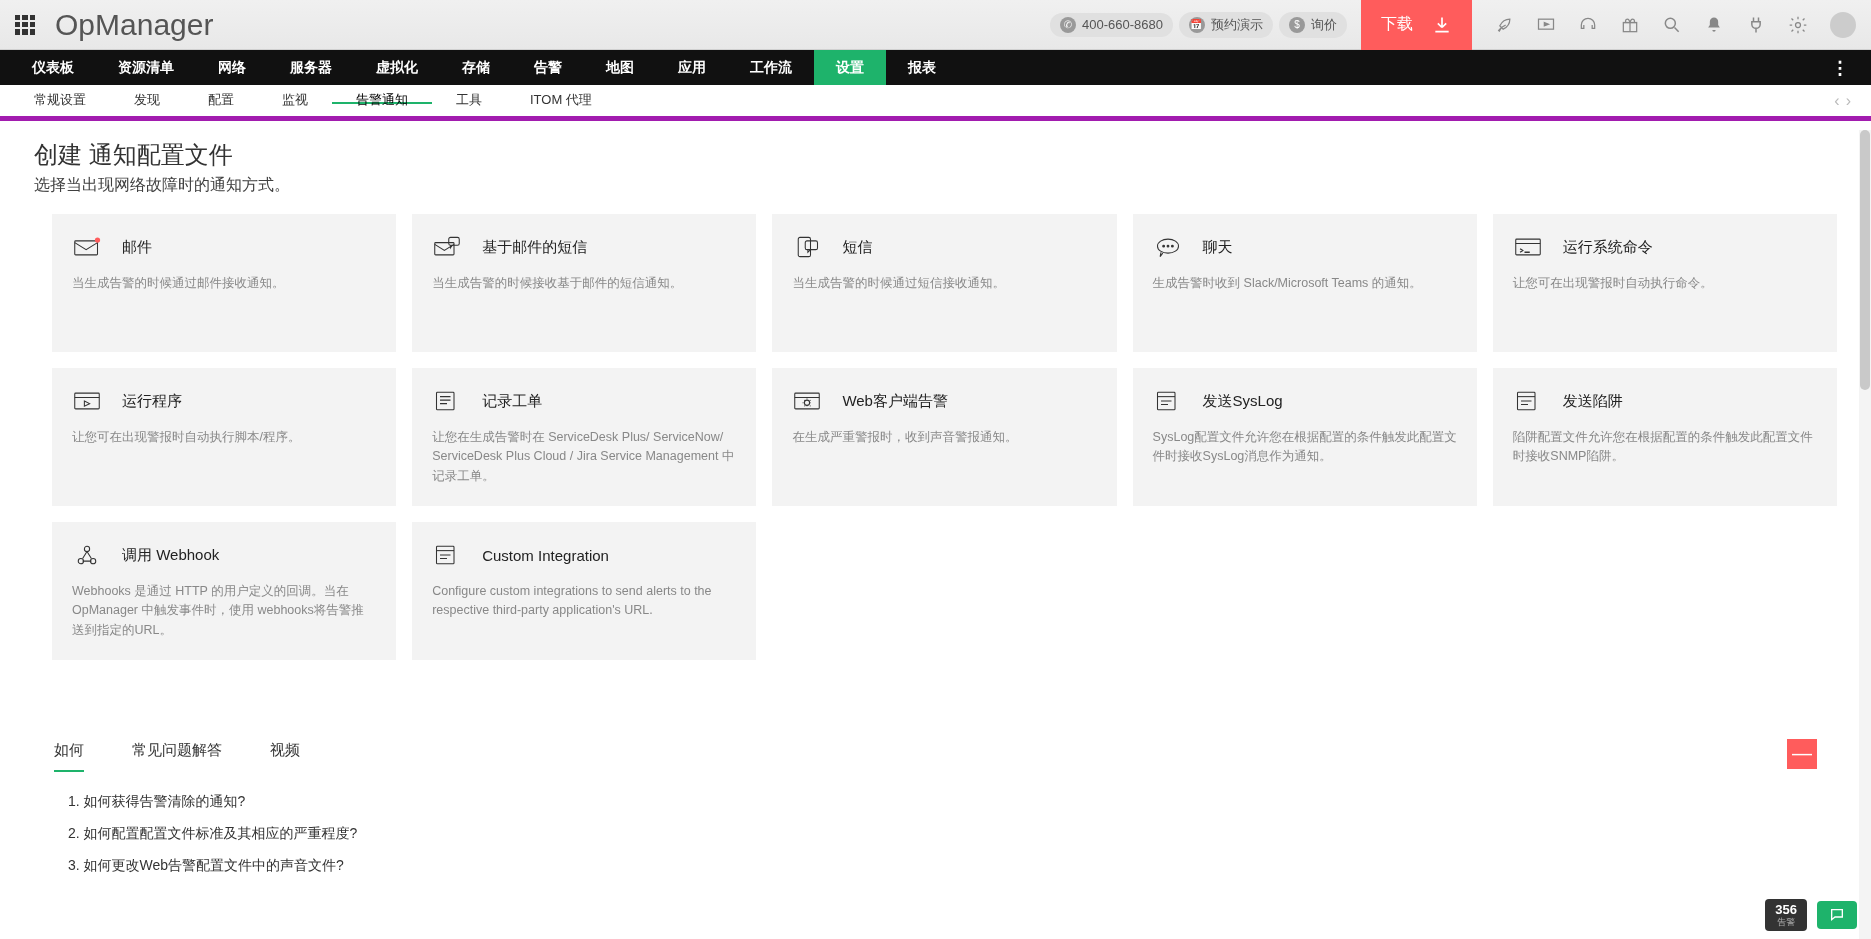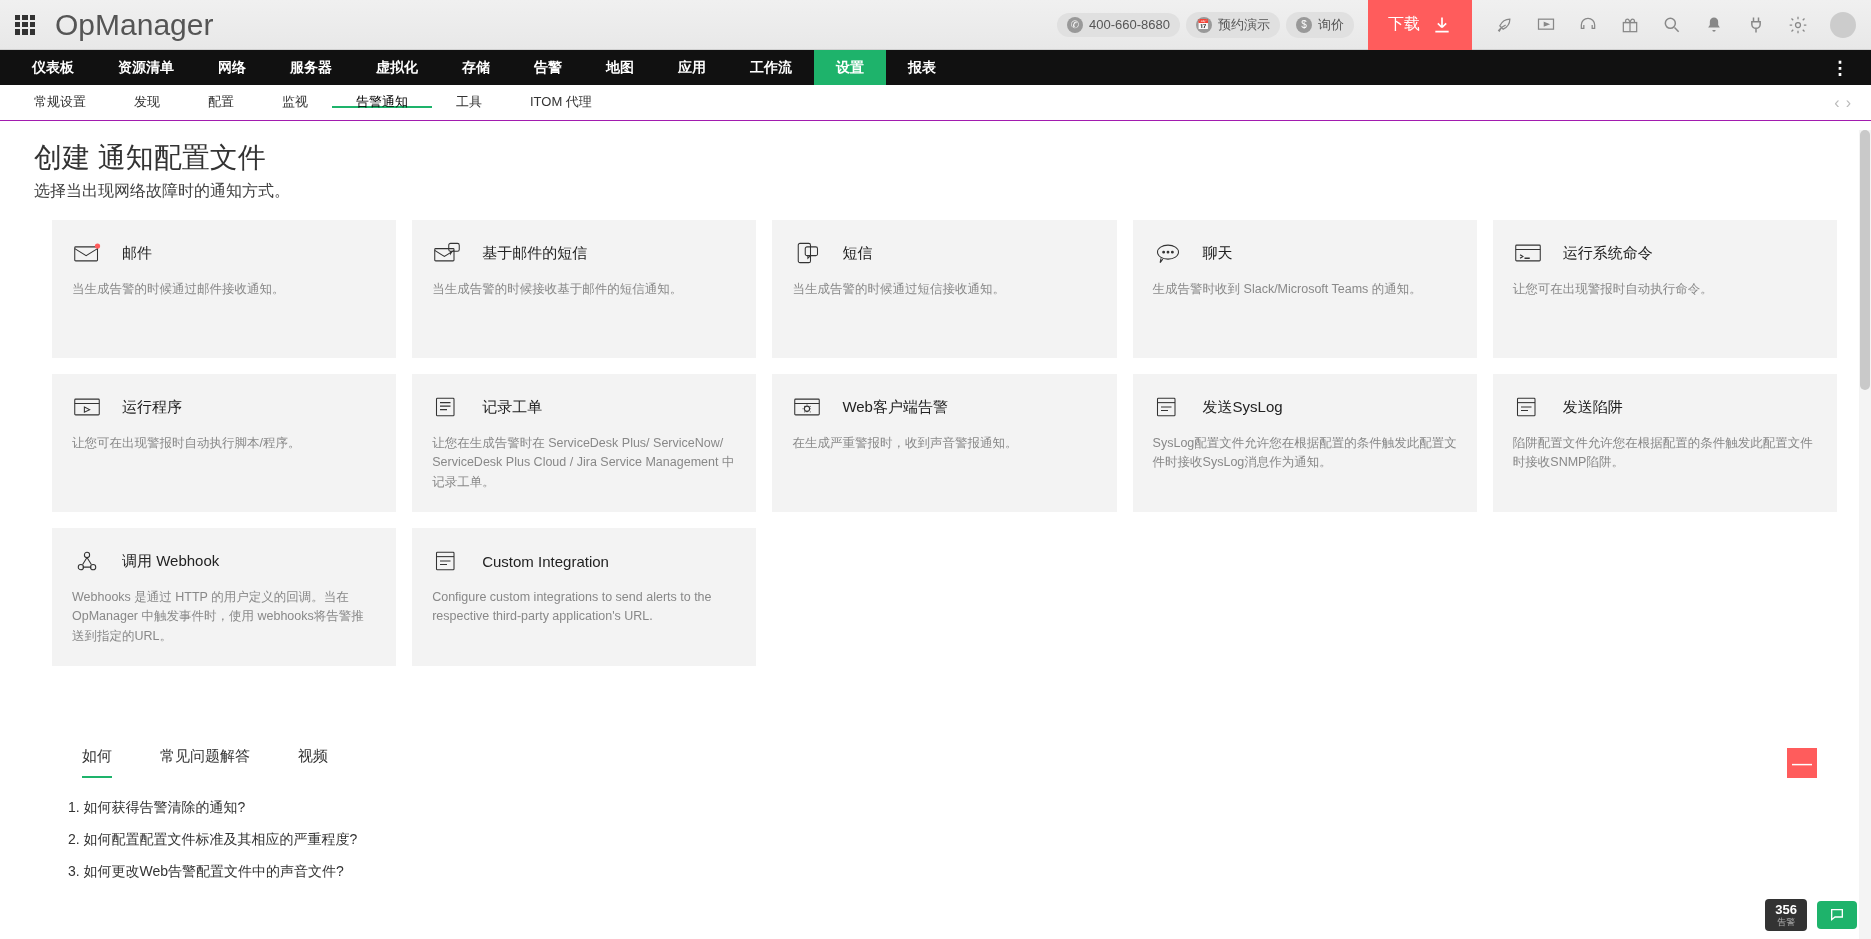--- a/index.html
+++ b/index.html
@@ -6,57 +6,57 @@
 body { background: #fff; overflow-x: hidden; }
 
 
 .top-header { height: 50px; background: linear-gradient(to bottom, #f0f0f0, #e8e8e8); display: flex; align-items: center; padding: 0 15px; border-bottom: 1px solid #d0d0d0; }
 .apps-icon { width: 20px; height: 20px; display: grid; grid-template-columns: repeat(3,1fr); grid-template-rows: repeat(3,1fr); gap: 2px; margin-right: 20px; cursor: pointer; }
 .apps-icon span { background: #333; }
 .logo { font-size: 30px; color: #555; font-weight: 300; }
 .header-right { margin-left: auto; display: flex; align-items: center; gap: 6px; }
 .header-pill { display: inline-flex; align-items: center; gap: 6px; padding: 4px 10px; background: #e0e0e0; border-radius: 14px; font-size: 13px; color: #555; cursor: pointer; }
 .header-pill-icon { width: 16px; height: 16px; border-radius: 50%; background: #999; display: inline-flex; align-items: center; justify-content: center; color: #fff; font-size: 10px; }
-.download-btn { background: #ff5c5c; color: #fff; padding: 0 20px; height: 50px; display: flex; align-items: center; gap: 12px; font-size: 16px; cursor: pointer; margin: 0 8px; }
+.download-btn { background: #ff5c5c; color: #fff; padding: 0 20px; height: 50px; display: flex; align-items: center; gap: 19px; font-size: 16px; cursor: pointer; margin: 0 8px; }
 .download-icon { width: 20px; height: 20px; }
 .header-icon { width: 20px; height: 20px; color: #888; cursor: pointer; margin: 0 8px; display:flex; align-items:center; justify-content:center;}
 .avatar { width: 26px; height: 26px; border-radius: 50%; background: #ccc; margin-left: 8px; }
 
 
 .main-nav { height: 35px; background: #111; display: flex; align-items: stretch; padding: 0 10px; font-weight: bold; }
 .main-nav-item { color: #fff; font-size: 14px; padding: 0 22px; display: flex; align-items: center; cursor: pointer; }
 .main-nav-item.active { background: #1eb36b; }
 .main-nav-more { margin-left: auto; color: #fff; padding: 0 12px; display:flex; align-items:center; cursor:pointer; font-size:18px;}
 
 
-.sub-nav { height: 36px; border-bottom: 1px solid #a21caf; display: flex; align-items: stretch; padding: 12px 10px; position: relative; }
+.sub-nav { height: 36px; border-bottom: 5px solid #a21caf; display: flex; align-items: stretch; padding: 12px 10px; position: relative; }
 .sub-nav-item { font-size: 13px; color: #333; padding: 0 24px; display: flex; align-items: center; cursor: pointer; border-bottom: 2px solid transparent; }
 .sub-nav-item.active { border-bottom-color: #1eb36b; color: #000; }
 .sub-nav-arrows { margin-left: auto; display: flex; align-items: center; gap: 6px; padding-right: 10px; }
 .sub-nav-arrows span { color: #bbb; font-size: 16px; cursor: pointer; }
 
 
 .page { padding: 18px 34px 30px; }
 .page-title-row { margin-bottom: 18px; }
-.page-title { font-size: 28px; color: #333; font-weight: 500; }
+.page-title { font-size: 24px; color: #333; font-weight: 500; }
 .page-subtitle { font-size: 16px; color: #404040; margin-top: 4px; }
 
 
 .card-grid { display: grid; grid-template-columns: repeat(5, 1fr); gap: 16px; padding-left: 18px; }
 .card { background: #f3f3f3; padding: 20px 20px 24px; height: 138px; cursor: pointer; overflow:hidden; }
 .card-header { display: flex; align-items: center; gap: 20px; margin-bottom: 14px; }
 .card-icon { width: 30px; height: 26px; flex-shrink:0; display:flex; align-items:center; justify-content:center; }
 .card-icon svg { width: 28px; height: 26px; stroke: #333; fill: none; stroke-width: 1.2; }
 .card-title { font-size: 15px; color: #222; font-weight: 500; }
 .card-desc { font-size: 12.5px; color: #888; line-height: 1.55; }
 .mail-dot { fill:#ff5c5c; stroke:none; }
 
 
 .help-section { margin-top: 75px; padding: 0 20px; }
-.help-tabs-row { display:flex; align-items:flex-end; border-bottom: 1px solid transparent; margin-left: 28px; }
+.help-tabs-row { display:flex; align-items:center; border-bottom: 1px solid transparent; }
 .help-tabs { display: flex; gap: 48px; }
 .help-tab { font-size: 15px; color: #333; padding: 6px 0 10px; cursor: pointer; border-bottom: 2px solid transparent; }
 .help-tab.active { border-bottom-color: #1eb36b; }
 .collapse-btn { margin-left: auto; width: 30px; height: 30px; background: #ff5c5c; color: #fff; display: flex; align-items: center; justify-content: center; font-size: 20px; cursor: pointer; }
 .help-list { margin-top: 20px; padding-left: 14px; }
 .help-item { font-size: 14px; color: #333; margin-bottom: 14px; cursor: pointer; }
 
 
 .footer { position: fixed; bottom: 8px; right: 14px; display: flex; gap: 10px; align-items:center;}
 .chip { background: #333; color: #fff; border-radius: 4px; padding: 4px 10px; font-size: 12px; display:flex; flex-direction:column; align-items:center; line-height:1; }

